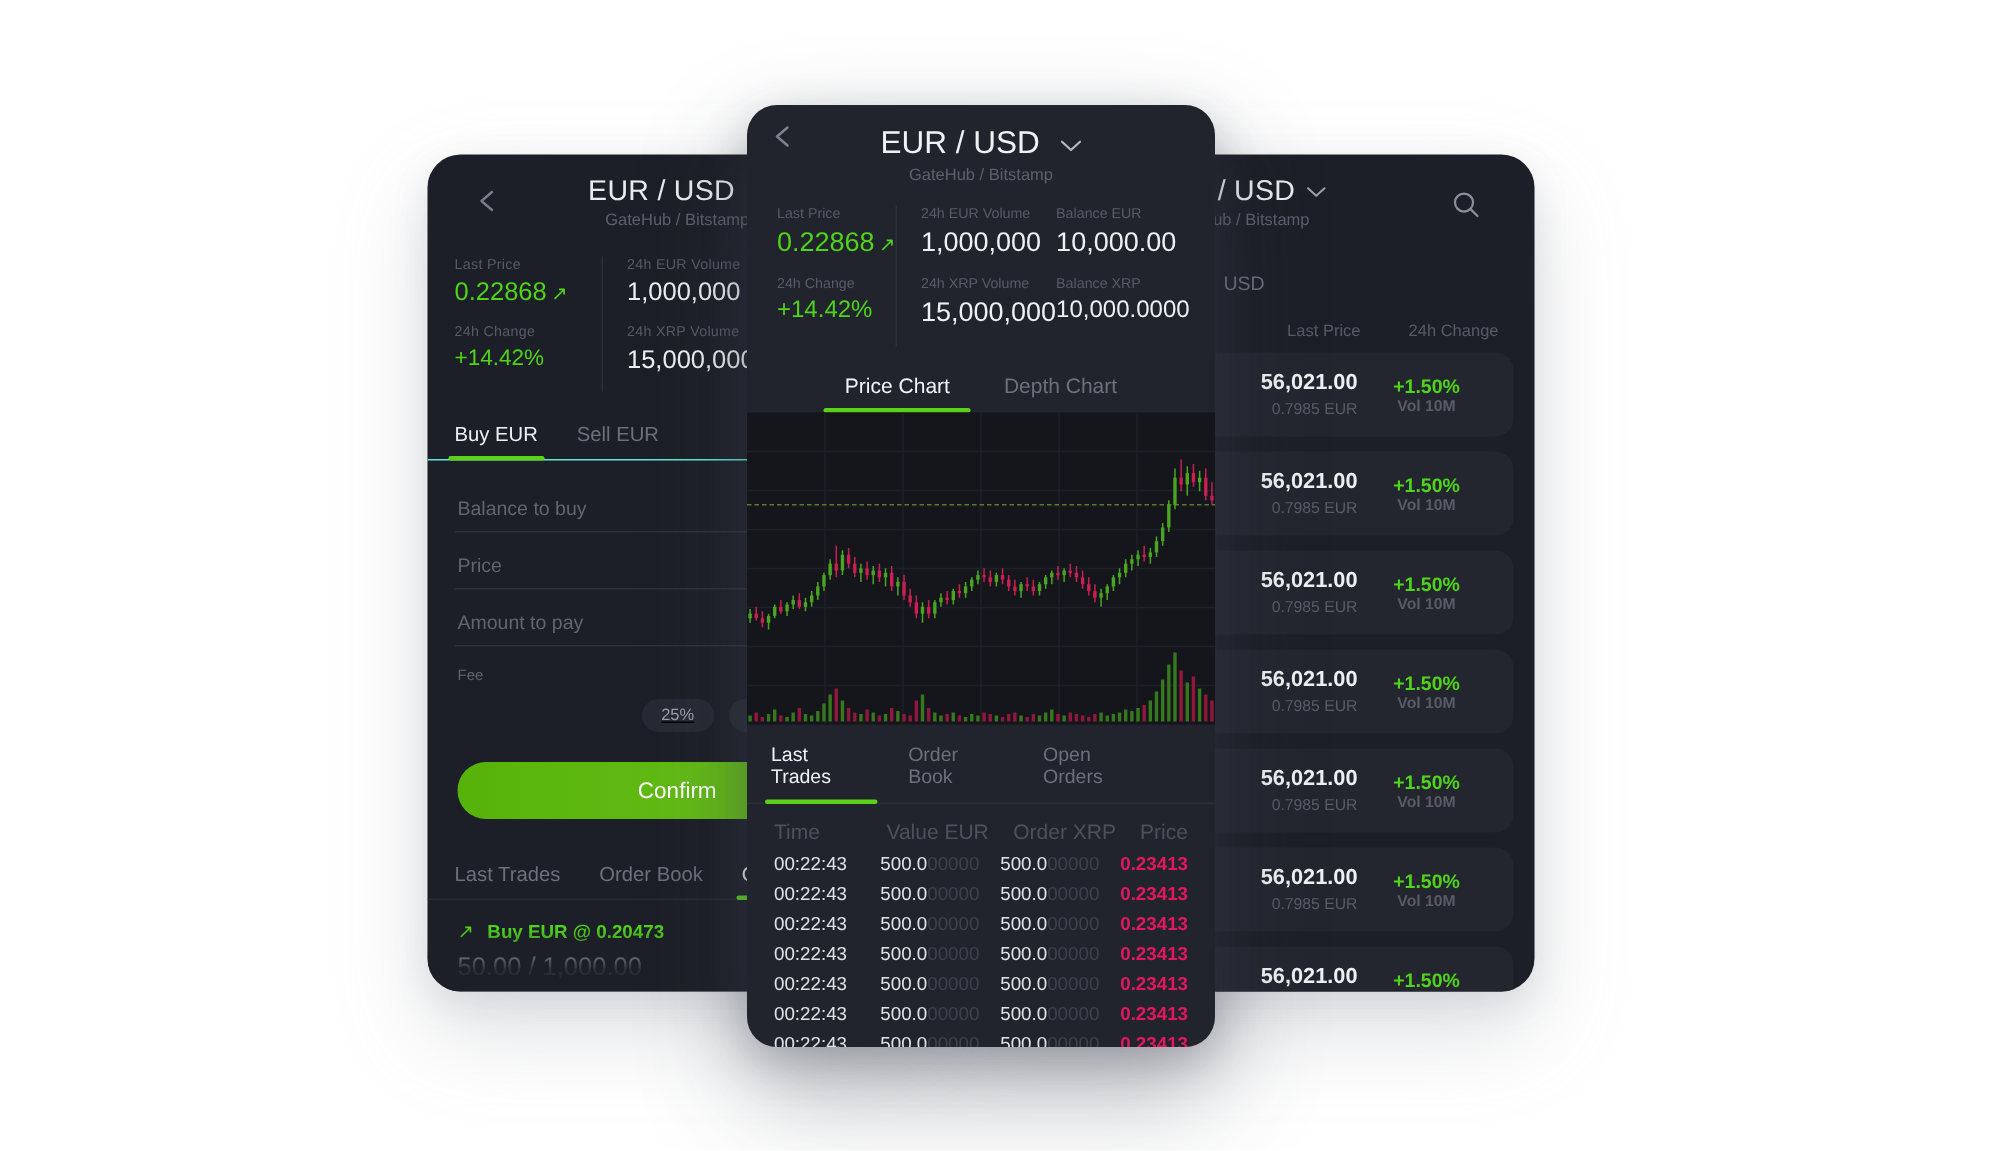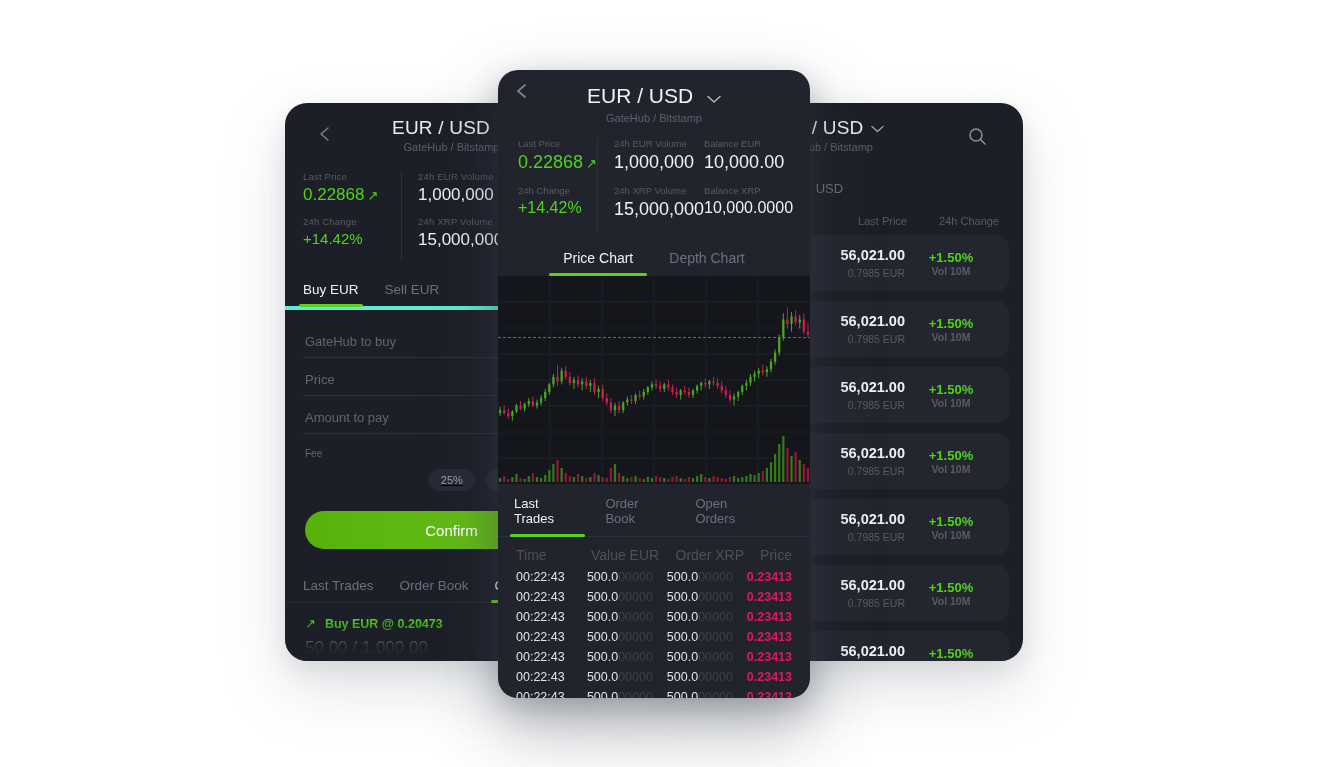--- a/index.html
+++ b/index.html
@@ -52,21 +52,21 @@
   .stats-col.c2 { width: 108px; padding-left: 16px; border-left: 1px solid #2b2f3a; }
   .stats-col.c3 { width: 100px; }
   .stat-label { font-size: 9.5px; color: #565b66; margin-bottom: 3px; letter-spacing:.2px; }
   .stat-value { font-size: 17px; color: #eef1f4; font-weight:400; margin-bottom: 11px; white-space:nowrap;}
   .stat-value.green { color: #4fd41a; }
   .stat-value.small { font-size: 15px; }
   .arrow-up { color:#4fd41a; font-size: 13px; margin-left:3px; }
 
   .tabs-bar {
     display:flex; margin-top: 14px; padding: 0 18px;
-    border-bottom: 4px solid #5eead4;
+    border-bottom: 1px solid #5eead4;
   }
   .tab {
     font-size: 13.5px; color: #6b707c; padding: 7px 0 9px 0; margin-right: 26px;
     position: relative; cursor: pointer; white-space: nowrap;
   }
   .tab.active { color: #eef1f4; }
   .tab.active:after {
     content:""; position:absolute; left:-4px; right:-4px; bottom:-1px; height:3px;
     background: #5cd11b; border-radius: 2px;
   }
@@ -236,21 +236,21 @@
         <div class="stat-value">10,000.0000</div>
       </div>
     </div>
 
     <div class="tabs-bar">
       <div class="tab active">Buy EUR</div>
       <div class="tab">Sell EUR</div>
     </div>
 
     <div class="form-area">
-      <div class="field">GateHub to buy</div>
+      <div class="field">Balance to buy</div>
       <div class="field">Price</div>
       <div class="field">Amount to pay</div>
       <div class="fee-row">Fee</div>
       <div class="pct-row">
         <div class="pct">25%</div>
         <div class="pct">50%</div>
         <div class="pct">100%</div>
       </div>
     </div>
 

